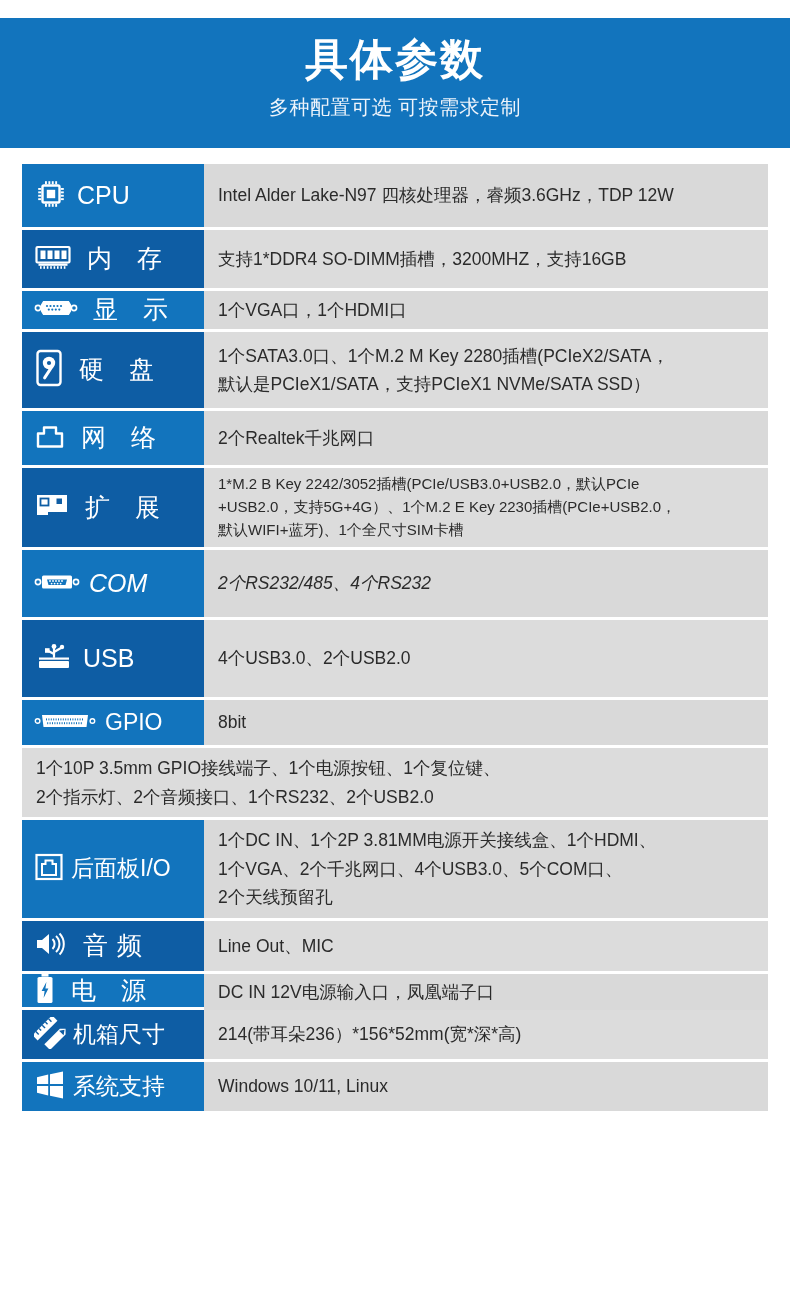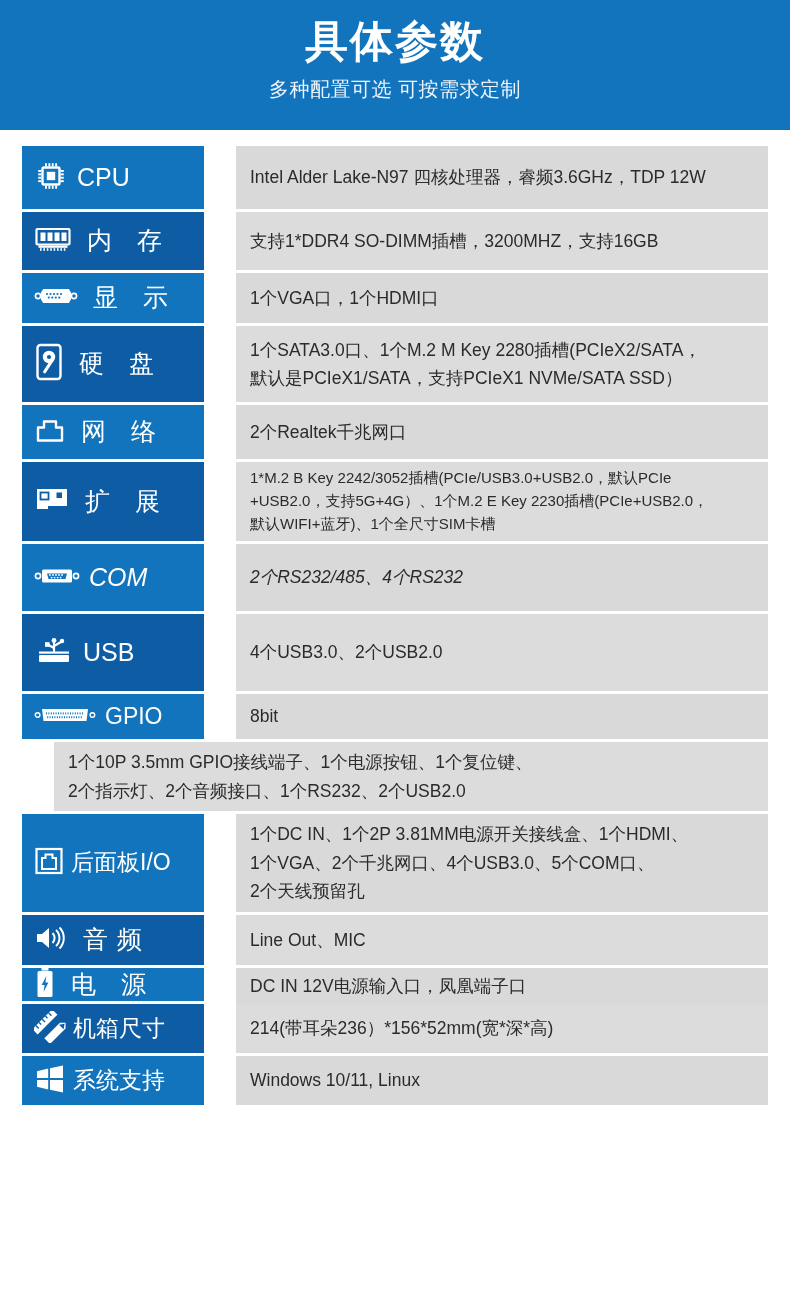--- a/index.html
+++ b/index.html
@@ -11,20 +11,21 @@
   }
 
   
   .banner {
     width: 790px; height: 130px;
     background: #1274bd;
     color: #ffffff;
     display: flex; flex-direction: column;
     align-items: center; justify-content: center;
     padding-bottom: 8px;
+    margin-top: 18px;
   }
   .banner-title {
     font-size: 43px; font-weight: 700;
     letter-spacing: 2px; line-height: 1.05;
   }
   .banner-sub {
     font-size: 20px; font-weight: 400;
     margin-top: 12px; letter-spacing: 0.5px;
     color: #eef4fb;
   }
@@ -48,21 +49,20 @@
   }
   .spec-row.alt .label-cell { background: #0e5da4; }
 
   .value-cell {
     flex: 1 1 auto;
     background: #d9d9d9;
     color: #2b2b2b;
     display: flex; flex-direction: column;
     justify-content: center;
     padding: 18px 14px;
-    margin-left: 32px;
   }
   .spec-row.alt .value-cell { background: #dcdcdc; }
 
   .label-text {
     font-size: 25px; line-height: 1.1;
     white-space: nowrap;
   }
   .label-text.cjk2 { letter-spacing: 9px; padding-left: 6px; }
   .label-text.small { font-size: 23px; letter-spacing: 0px; }
   .label-text.tight { font-size: 23px; letter-spacing: 0px; margin-left: -2px; }
@@ -71,21 +71,21 @@
     font-size: 17.5px; line-height: 1.62;
     white-space: nowrap;
   }
   .value-line.sm { font-size: 15px; line-height: 1.52; }
 
   .icon { flex: 0 0 auto; display: block; }
 
   
   .h-cpu    { height: 63px; }
   .h-mem    { height: 58px; }
-  .h-disp   { height: 50px; }
+  .h-disp   { height: 38px; }
   .h-hdd    { height: 76px; }
   .h-net    { height: 54px; }
   .h-exp    { height: 79px; }
   .h-com    { height: 67px; font-style: italic; }
   .h-usb    { height: 77px; }
   .h-gpio   { height: 45px; }
   .h-front  { height: 69px; }
   .h-rear   { height: 98px; }
   .h-audio  { height: 50px; }
   .h-pwr    { height: 33px; }

